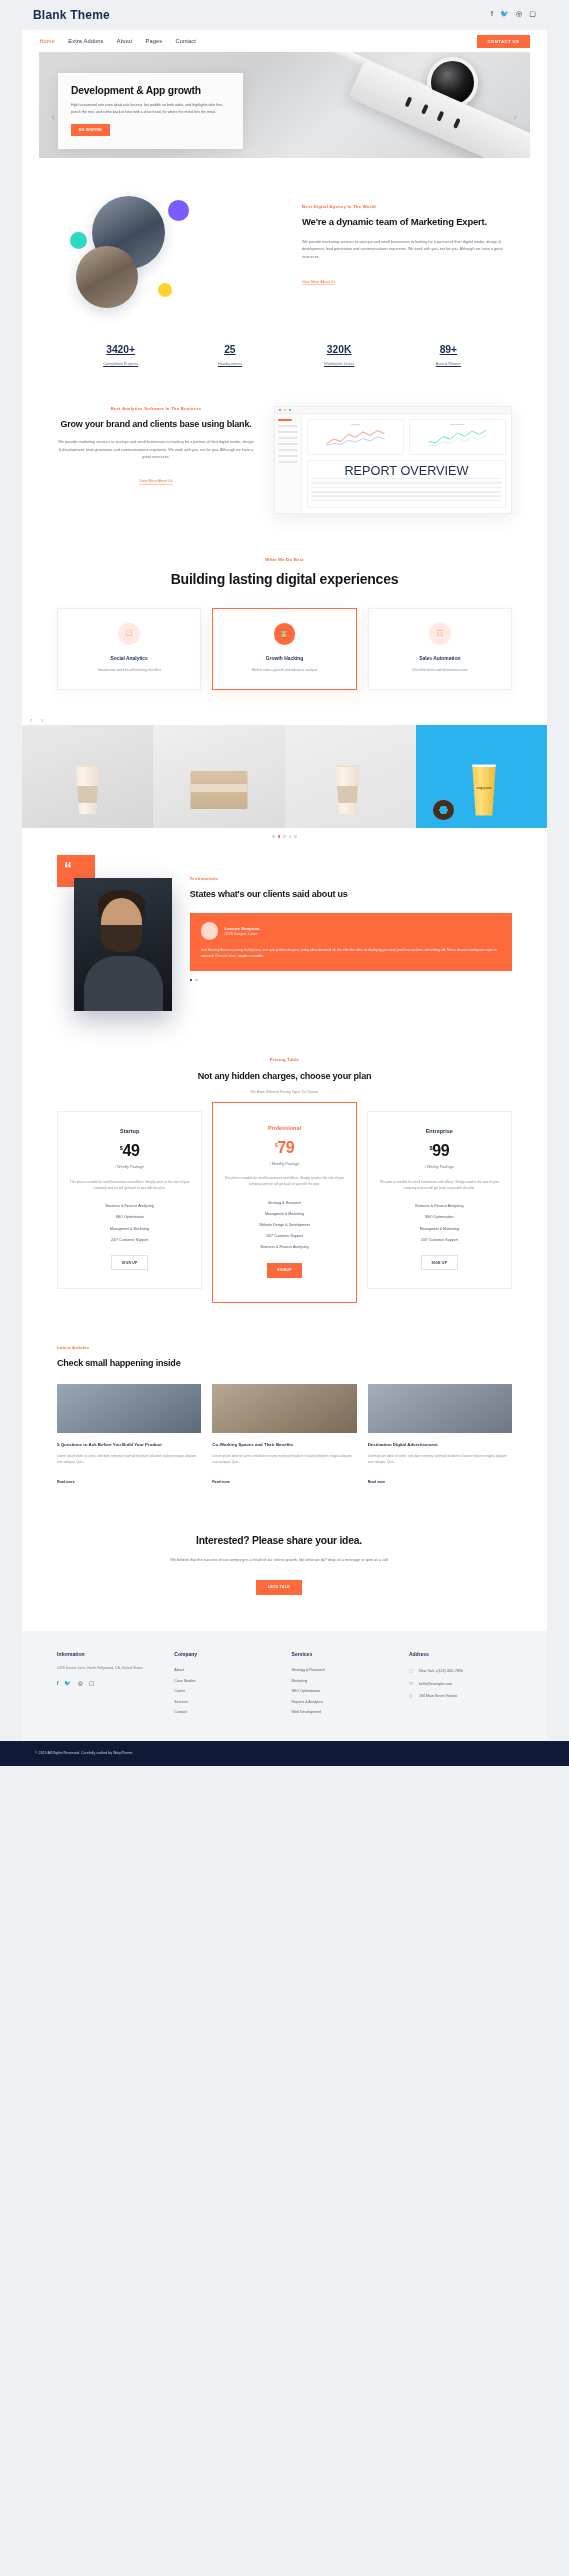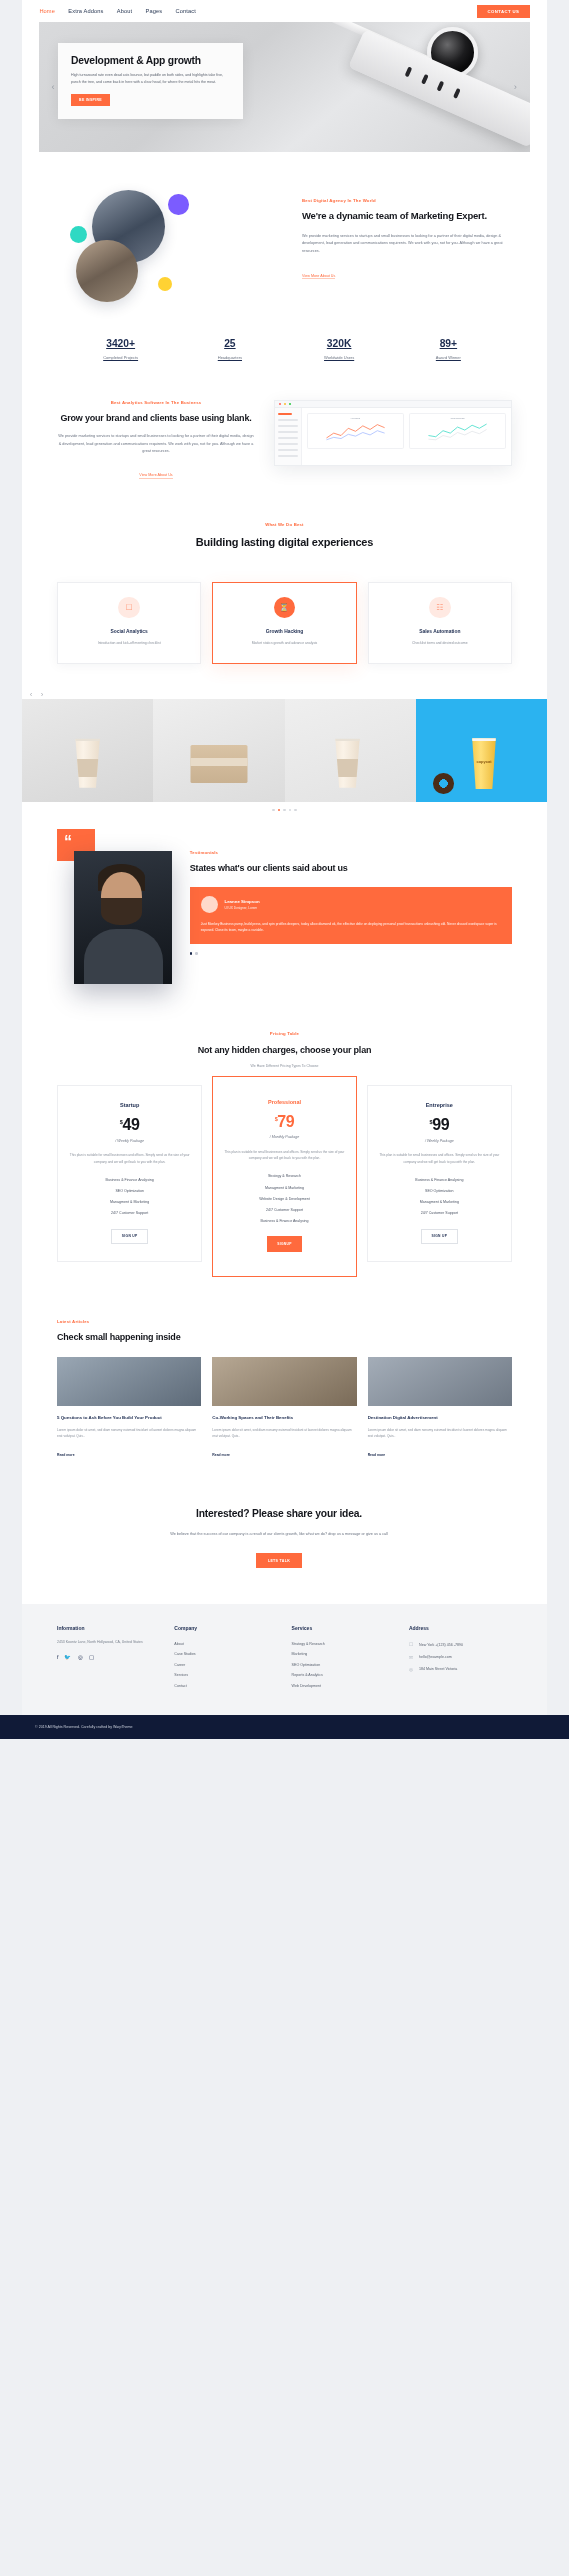--- a/index.html
+++ b/index.html
@@ -36,21 +36,21 @@
   .nav ul { display: flex; list-style: none; gap: 13.4px; }
   .nav li { font-size: 5.7px; color: #2b3a55; letter-spacing: 0.1px; cursor: pointer; }
   .nav li.active { color: #ff6a3d; }
   .btn-contact {
     background: #ff6a3d; color: #fff; font-size: 4.3px; font-weight: 700;
     padding: 4px 10.3px; border: none; letter-spacing: 0.4px; cursor: pointer;
   }
 
   
   .hero {
-    position: relative; height: 130px; margin: 0 17.4px;
+    position: relative; height: 106px; margin: 0 17.4px;
     background: linear-gradient(140deg,#d9dadc 0%, #cfd0d2 38%, #e6e7e9 62%, #d2d3d5 100%);
     overflow: hidden;
   }
   .watch-face {
     position:absolute; width:51px; height:51px; border-radius:50%;
     background: radial-gradient(circle at 38% 32%, #6a6a6c 0%, #1c1c1e 46%, #0a0a0b 70%);
     border: 4px solid #f2f2f3; right: 52px; top: 4.7px;
     box-shadow: 0 3.2px 11px rgba(0,0,0,.25);
   }
   .watch-band {
@@ -130,21 +130,21 @@
   .dash-row { display:flex; gap:4.7px; }
   .chartbox { flex:1; border:0.8px solid #f0f1f4; border-radius:1.6px; padding:3.2px; }
   .chartbox .cap { font-size:2.1px; color:#97a0ad; margin-bottom:2.4px; }
   .dash-foot { margin-top:4.7px; border:0.8px solid #f0f1f4; border-radius:1.6px; padding:3.2px; }
   .dash-foot b { display:block; height:1.6px; background:#edeff2; margin-bottom:2.8px; border-radius:1.6px;}
 
   
   .center { text-align:center; }
   .services-wrap { padding: 8px 35px 35px 35px; }
   .services-head .eyebrow { display:block; margin-bottom:8px; }
-  .services-head .h2 { font-size: 11px; margin-bottom: 32px; }
+  .services-head .h2 { font-size: 14px; margin-bottom: 19px; }
   .cards { display:flex; gap: 11px; }
   .card {
     flex:1; background:#fff; border:0.8px solid #edeef1; padding: 14.2px 11px 16px 11px;
     text-align:center; box-shadow: 0 2.4px 11px rgba(20,30,60,.05);
   }
   .card.featured { border:0.8px solid #ff6a3d; box-shadow: 0 4.7px 17.4px rgba(255,106,61,.12); }
   .ic {
     width:21.4px;height:21.4px;border-radius:50%;background:#ffe9e2;margin:0 auto 11px auto;
     display:flex;align-items:center;justify-content:center;color:#ff9b7c;font-size:8px;
   }
@@ -272,20 +272,29 @@
   .social-f span { font-size:5.5px; color:#1b2a4e; }
   .contact-li { display:flex; gap:4.7px; align-items:center; padding: 3.6px 0; font-size:3.6px; color:#59616e;}
   .contact-li .gi { color:#aeb5bf; font-size:4.7px; width:5.5px; display:inline-block;}
   .copyright { background:#101a37; color:#c9cfdb; font-size:3.6px; padding: 10.3px 35px; }
 </style>
 </head>
 <body>
 
 <div class="page">
 
+  <div class="topbar">
+    <div class="brand">Blank Theme</div>
+    <div class="social-top">
+      <span>f</span>
+      <span>🐦</span>
+      <span>◎</span>
+      <span>▢</span>
+    </div>
+  </div>
 
   <div class="shell">
 
     <div class="nav">
       <ul>
         <li class="active">Home</li>
         <li>Extra Addons</li>
         <li>About</li>
         <li>Pages</li>
         <li>Contact</li>
@@ -380,20 +389,29 @@
                 </svg>
               </div>
               <div class="chartbox">
                 <div class="cap">CONVERSION</div>
                 <svg viewBox="0 0 100 34" width="100%" height="20.6">
                   <polyline points="2,24 14,26 26,16 38,20 50,10 62,15 74,7 86,12 98,5" fill="none" stroke="#2ed9c3" stroke-width="1.2"></polyline>
                   <polyline points="2,30 14,31 26,24 38,27 50,19 62,23 74,17 86,21 98,14" fill="none" stroke="#e0e3e8" stroke-width="1.2"></polyline>
                 </svg>
               </div>
             </div>
+            <div class="dash-foot">
+              <div class="cap">REPORT OVERVIEW</div>
+              <b></b>
+                <b></b>
+                <b></b>
+                <b></b>
+                <b></b>
+                <b></b>
+            </div>
           </div>
         </div>
       </div>
     </div>
 
     <div class="services-wrap">
       <div class="services-head center">
         <span class="eyebrow">What We Do Best</span>
         <div class="h2">Building lasting digital experiences</div>
       </div>

